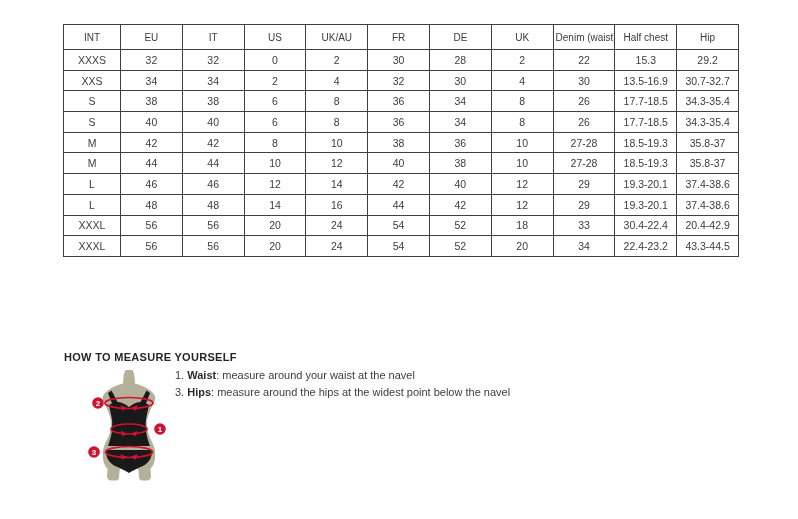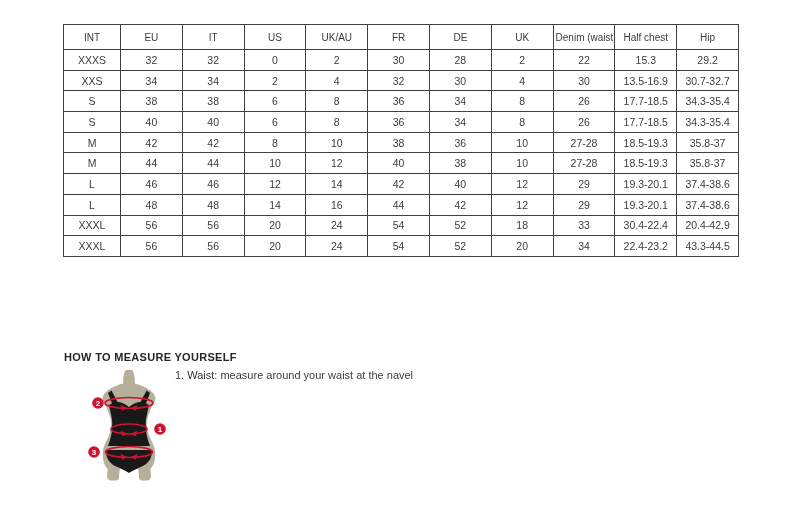--- a/index.html
+++ b/index.html
@@ -50,21 +50,21 @@
   }
   .measure-list {
     position: absolute;
     left: 175px; top: 370px;
     margin: 0; padding: 0;
     list-style: none;
     font-size: 11px;
     color: #3d3d3d;
   }
   .measure-list li { margin-bottom: 5.5px; line-height: 11px; white-space: nowrap; }
-  .item-label { font-weight: normal; color: #2e2e2e; }
+  .item-label { font-weight: bold; color: #2e2e2e; }
   .badge-num {
     font-family: "Liberation Sans", sans-serif;
     font-size: 8px;
     font-weight: bold;
     fill: #ffffff;
     text-anchor: middle;
   }
 </style>
 </head>
 <body>
@@ -283,15 +283,19 @@
         <text class="badge-num" x="10" y="85.9">3</text>
       </g>
     </svg>
   </div>
 
   <ol class="measure-list">
     <li>
       <span class="item-number">1.</span>
       <span class="item-label">Waist</span><span class="item-text">: measure around your waist at the navel</span>
     </li>
+    <li>
+      <span class="item-number">3.</span>
+      <span class="item-label">Hips</span><span class="item-text">: measure around the hips at the widest point below the navel</span>
+    </li>
   </ol>
 
 </div>
 
 </body></html>

